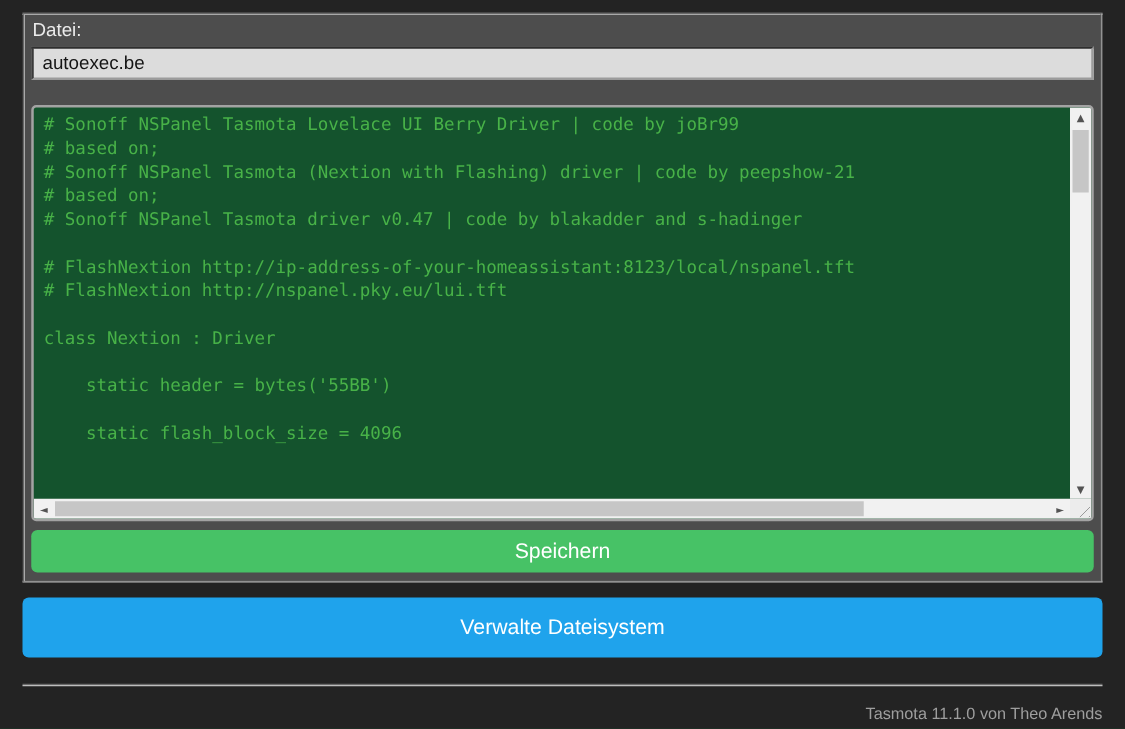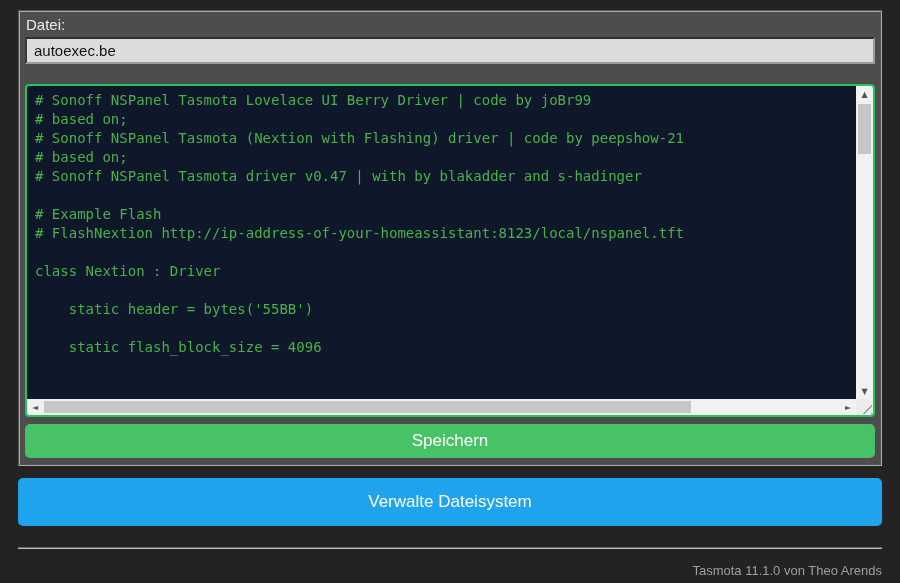--- a/index.html
+++ b/index.html
@@ -43,22 +43,22 @@
     color:#141414;
     padding:0 7px;
   }
 
   
   .editor-box {
     position:relative;
     width:100%;
     height:333px;
     margin-top:20px;
-    background:#0f172a;
-    border:2px solid #22c55e;
+    background:#14532d;
+    border:2px solid #a3a3a3;
     border-radius:4px;
     overflow:hidden;
   }
   .code-content {
     position:absolute;
     left:0; top:0; right:17px; bottom:16px;
     overflow:hidden;
     padding:5px 0 0 8px;
   }
   .code-line {
@@ -157,24 +157,24 @@
     <label class="file-label">Datei:</label>
 
     <input class="file-input" type="text" value="autoexec.be" style="">
 
     <div class="editor-box">
       <div class="code-content">
           <div class="code-line"># Sonoff NSPanel Tasmota Lovelace UI Berry Driver | code by joBr99</div>
           <div class="code-line"># based on;</div>
           <div class="code-line"># Sonoff NSPanel Tasmota (Nextion with Flashing) driver | code by peepshow-21</div>
           <div class="code-line"># based on;</div>
-          <div class="code-line"># Sonoff NSPanel Tasmota driver v0.47 | with by blakadder and s-hadinger</div>
-          <div class="code-line"></div>
-          <div class="code-line"># Example Flash</div>
+          <div class="code-line"># Sonoff NSPanel Tasmota driver v0.47 | code by blakadder and s-hadinger</div>
+          <div class="code-line"></div>
           <div class="code-line"># FlashNextion http://ip-address-of-your-homeassistant:8123/local/nspanel.tft</div>
+          <div class="code-line"># FlashNextion http://nspanel.pky.eu/lui.tft</div>
           <div class="code-line"></div>
           <div class="code-line">class Nextion : Driver</div>
           <div class="code-line"></div>
           <div class="code-line">    static header = bytes('55BB')</div>
           <div class="code-line"></div>
           <div class="code-line">    static flash_block_size = 4096</div>
         </div>
 
       <div class="v-scrollbar">
         <div class="sb-btn sb-up">

